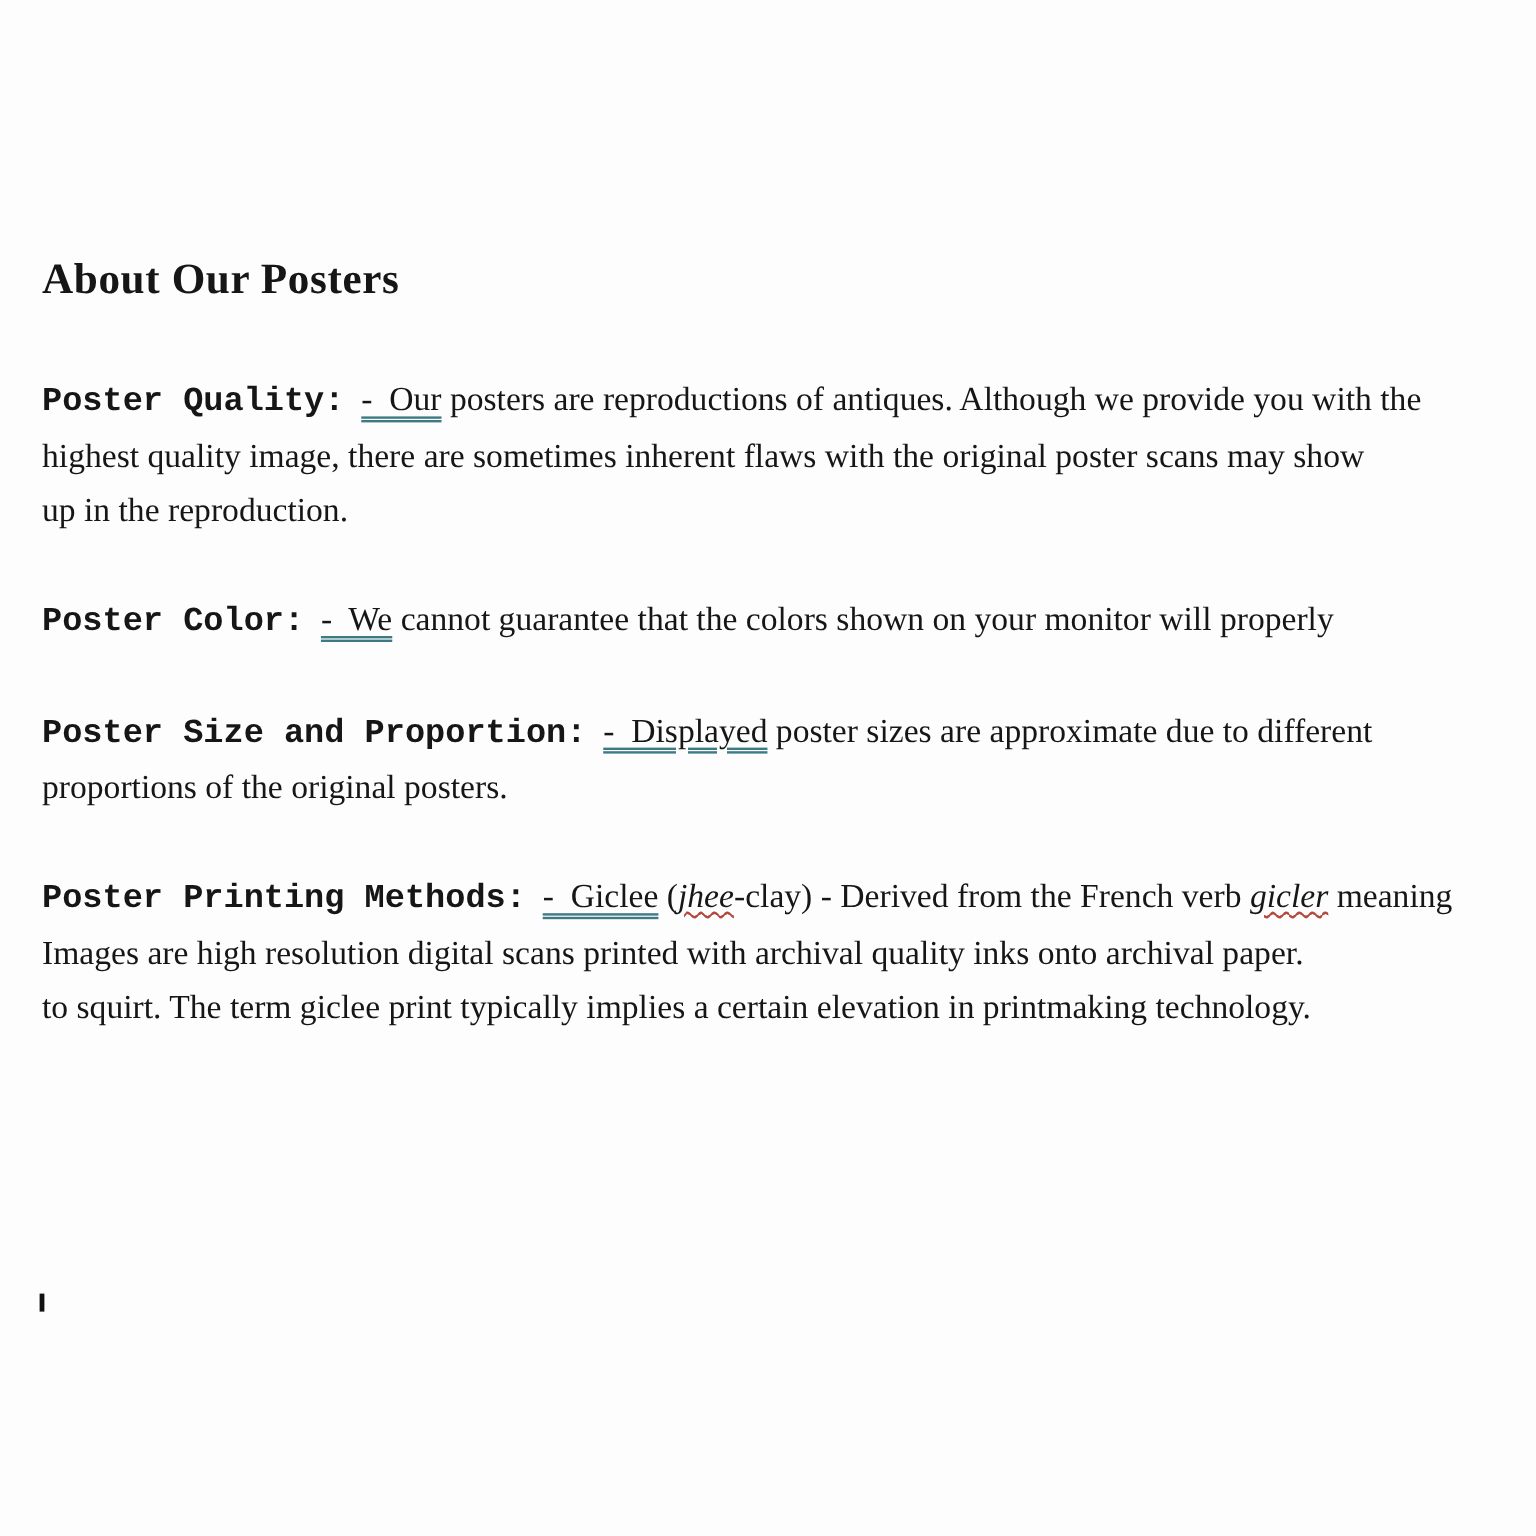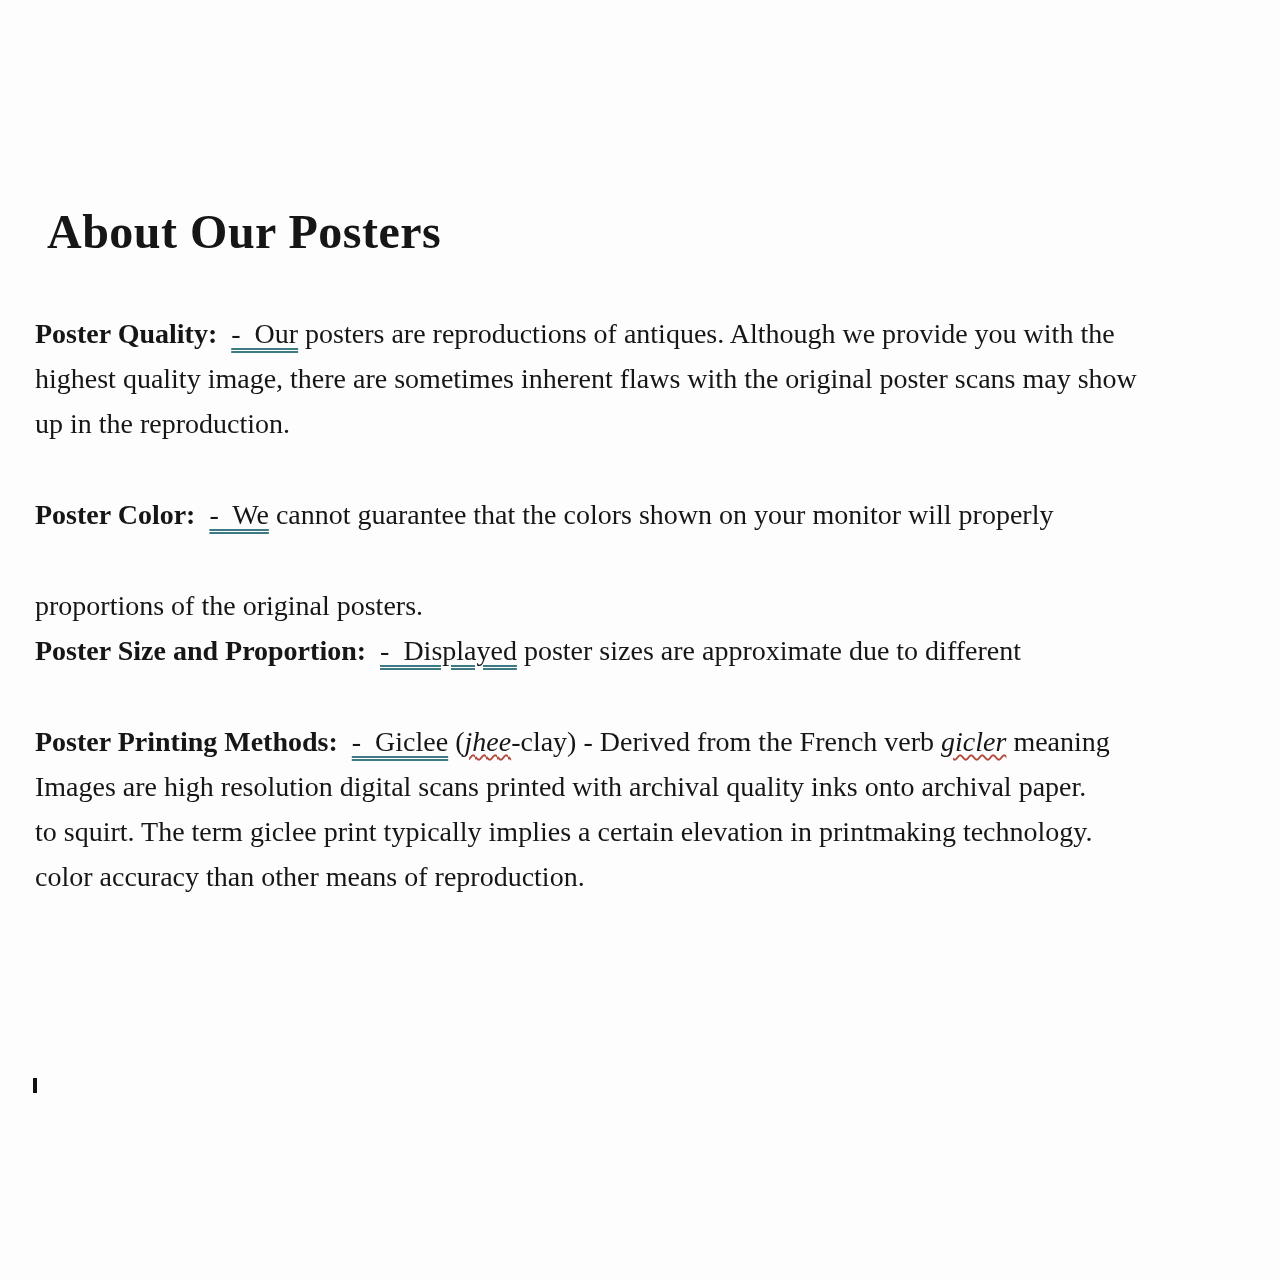--- a/index.html
+++ b/index.html
@@ -19,36 +19,36 @@
     background: var(--background);
     overflow: hidden;
   }
   .content {
     position: absolute;
     left: 35px;
     top: 203px;
     width: 1210px;
   }
   h1.title {
-    font-size: 48px;
+    font-size: 36px;
     line-height: 58px;
     font-weight: bold;
     letter-spacing: 0.5px;
-    margin: 0 0 50px 12px;
+    margin: 0 0 50px 0;
   }
   .para {
     margin: 0 0 46px 0;
     font-size: 28px;
     line-height: 45px;
   }
   .line {
     display: block;
     white-space: pre;
   }
-  .run.bold { font-weight: bold; }
+  .run.bold { font-weight: bold; font-family: Liberation Mono, monospace; }
   .run.double-underline {
     text-decoration-line: underline;
     text-decoration-style: double;
     text-decoration-color: var(--link_underline);
     text-decoration-thickness: 2px;
     text-underline-offset: 5px;
     cursor: pointer;
   }
   .run.squiggly-red {
     text-decoration-line: underline;
@@ -83,25 +83,24 @@
     <div>
         <p class="para">
           <span class="line"><span class="run bold">Poster Quality:</span><span class="run plain">  </span><span class="run double-underline">-  Our</span><span class="run plain"> posters are reproductions of antiques. Although we provide you with the</span></span>
           <span class="line"><span class="run plain">highest quality image, there are sometimes inherent flaws with the original poster scans may show</span></span>
           <span class="line"><span class="run plain">up in the reproduction.</span></span>
         </p>
         <p class="para">
           <span class="line"><span class="run bold">Poster Color:</span><span class="run plain">  </span><span class="run double-underline">-  We</span><span class="run plain"> cannot guarantee that the colors shown on your monitor will properly</span></span>
         </p>
         <p class="para">
+          <span class="line"><span class="run bold">Poster Size and Proportion:</span><span class="run plain">  </span><span class="run double-underline">-  Displayed</span><span class="run plain"> poster sizes are approximate due to different</span></span>
           <span class="line"><span class="run plain">proportions of the original posters.</span></span>
-          <span class="line"><span class="run bold">Poster Size and Proportion:</span><span class="run plain">  </span><span class="run double-underline">-  Displayed</span><span class="run plain"> poster sizes are approximate due to different</span></span>
         </p>
         <p class="para">
           <span class="line"><span class="run bold">Poster Printing Methods:</span><span class="run plain">  </span><span class="run double-underline">-  Giclee</span><span class="run plain"> (</span><span class="run squiggly-red">jhee</span><span class="run plain">-clay) - Derived from the French verb </span><span class="run squiggly-red">gicler</span><span class="run plain"> meaning</span></span>
           <span class="line"><span class="run plain">Images are high resolution digital scans printed with archival quality inks onto archival paper.</span></span>
           <span class="line"><span class="run plain">to squirt. The term giclee print typically implies a certain elevation in printmaking technology.</span></span>
-          <span class="line"><span class="run plain">color accuracy than other means of reproduction.</span></span>
         </p>
       </div>
   </div>
   <div class="cursor-mark"></div>
 </div>
 
 </body></html>

